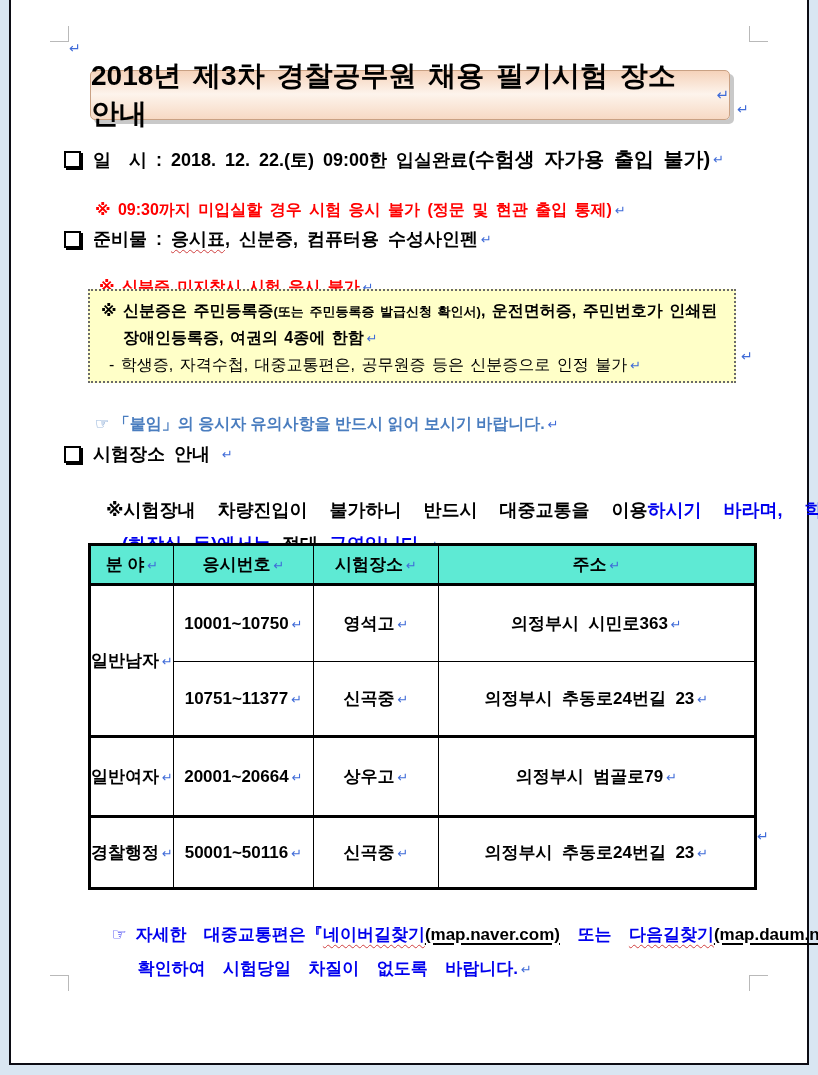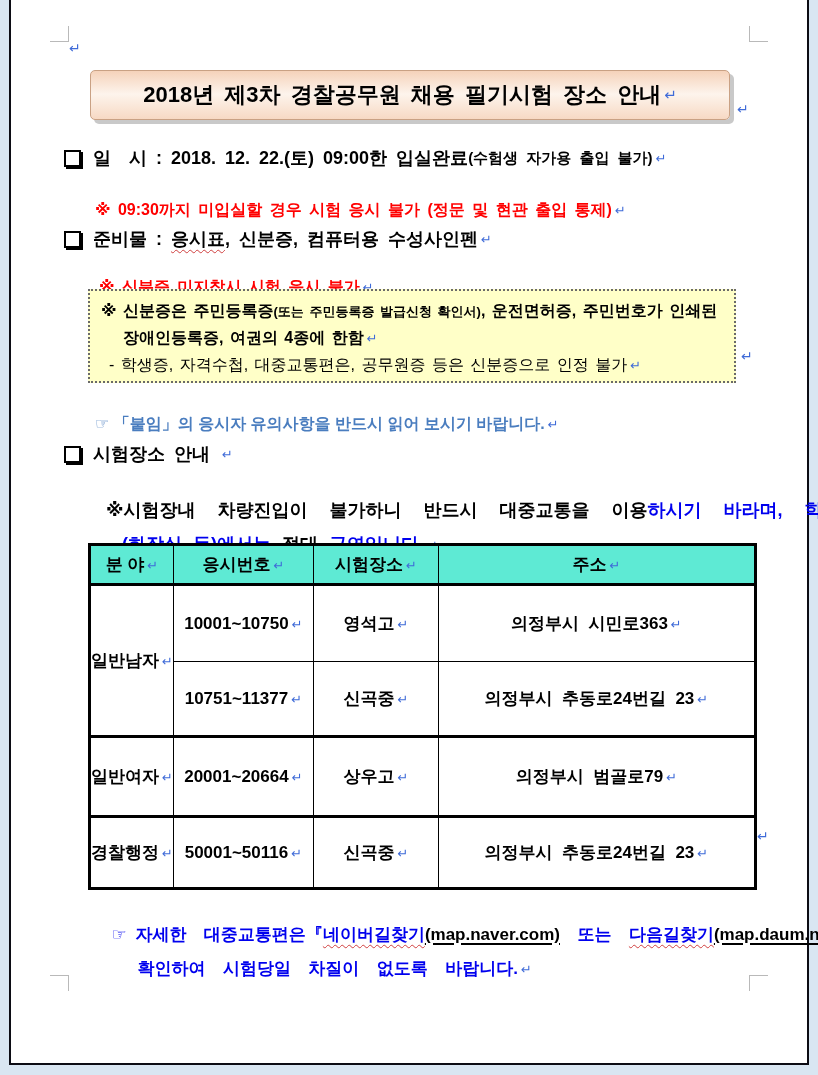--- a/index.html
+++ b/index.html
@@ -23,28 +23,28 @@
   .pilcrow{color:#3f6bd8;font-weight:400;font-size:13px;padding-left:3px;}
   .pilcrow-abs{position:absolute;color:#3f6bd8;font-size:14px;}
   
   #title-box{
     position:absolute;left:90px;top:70px;width:638px;height:48px;
     background:linear-gradient(180deg,#f5d2ba 0%,#fdf4ec 48%,#f7d9c4 100%);
     border:1px solid #c9a184;border-radius:5px;
     box-shadow:4px 4px 0 0 #c9c9c9;
     display:flex;align-items:center;justify-content:center;
   }
-  #title-box .t{font-size:22px;font-weight:700;color:#000;letter-spacing:0px;word-spacing:4px;}
+  #title-box .t{font-size:28px;font-weight:700;color:#000;letter-spacing:0px;word-spacing:4px;}
   
   .secline{font-size:18px;font-weight:700;color:#000;word-spacing:4px;display:flex;align-items:center;}
   .chkbox{
     display:inline-block;width:13px;height:13px;background:#fff;
     border:2px solid #000;box-shadow:2px 2px 0 0 #000;margin-right:12px;flex:0 0 auto;
   }
-  .small{font-size:15px;}
+  .small{font-size:20px;}
   .red{color:#000000;}
   .blue{color:#0000ee;}
   .softblue{color:#4a7dbf;}
   .rednote{font-size:16px;font-weight:700;color:#ff0000;word-spacing:3px;}
   .wavy{text-decoration:underline;text-decoration-style:wavy;text-decoration-color:#d04040;text-decoration-thickness:1px;text-underline-offset:4px;}
   .ulink{text-decoration:underline;text-decoration-thickness:1.5px;text-underline-offset:3px;}
   
   #ybox{
     position:absolute;left:88px;top:289px;width:622px;height:76px;
     background:#ffffc8;border:2px dotted #6a6a6a;padding:7px 11px;

